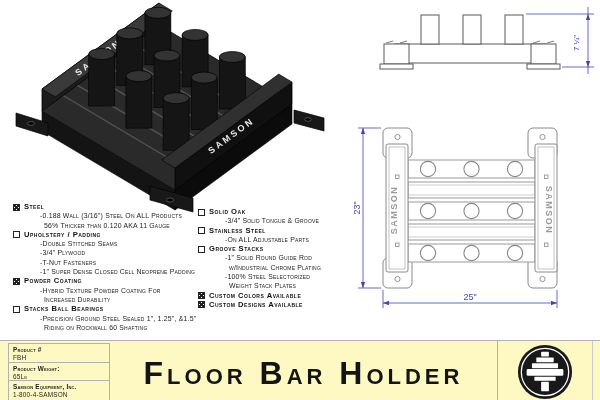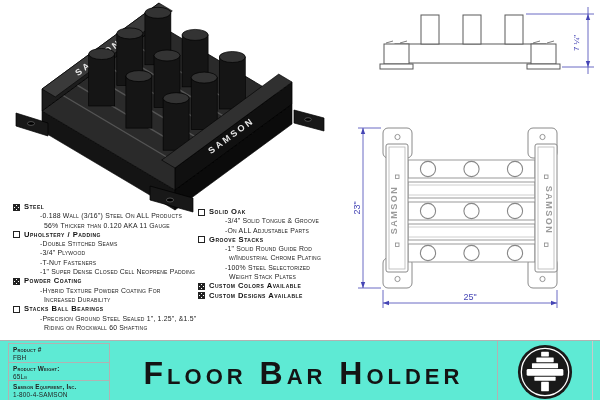--- a/index.html
+++ b/index.html
@@ -17,21 +17,21 @@
   .cb{width:5px; height:5px; border:1px solid #222; display:inline-block;
       margin-top:1.5px; flex:0 0 auto; background:#fff;}
   .cb.checked{background:
       linear-gradient(45deg, transparent 38%, #222 38%, #222 62%, transparent 62%),
       linear-gradient(135deg, transparent 38%, #222 38%, #222 62%, transparent 62%);}
   .spec-sub{font-size:6.9px; line-height:9.3px; margin-left:27px; color:#222;
             letter-spacing:0.2px;}
   .spec-sub.cont{margin-left:31px;}
   
   #title-strip{position:absolute; left:0; top:340px; width:600px; height:60px;
-               border-top:1px solid #b2b2b2; background:#5eead4;}
+               border-top:1px solid #b2b2b2; background:#fef9c3;}
   #info-table{position:absolute; left:8px; top:2px; width:100px;
               border:1px solid #b2b2b2; border-bottom:none; font-variant:small-caps;}
   .info-row{border-bottom:1px solid #b2b2b2; padding:2px 4px 1px 4px; height:14.5px;}
   .info-row:last-child{border-bottom:none; height:18px;}
   .info-label{font-size:6.4px; line-height:8px; font-weight:700; color:#222;
               letter-spacing:0.2px;}
   .info-value{font-size:6.4px; line-height:8px; color:#222; letter-spacing:0.2px;}
   #main-title{position:absolute; left:112px; top:6px; width:383px; height:52px;
               display:flex; align-items:center; justify-content:center;
               font-variant:small-caps; font-size:32px; font-weight:700;
@@ -278,20 +278,24 @@
     </div>
   <div id="spec-right" class="spec-col">
       <div class="spec-item">
         <div class="spec-head">
           <span class="cb"></span>
           <span class="spec-label">Solid Oak</span>
         </div>
         <div class="spec-sub">-3/4" Solid Tongue &amp; Groove</div>
       </div>
       <div class="spec-item">
+        <div class="spec-head">
+          <span class="cb"></span>
+          <span class="spec-label">Stainless Steel</span>
+        </div>
         <div class="spec-sub">-On ALL Adjustable Parts</div>
       </div>
       <div class="spec-item">
         <div class="spec-head">
           <span class="cb"></span>
           <span class="spec-label">Groove Stacks</span>
         </div>
         <div class="spec-sub">-1" Solid Round Guide Rod</div>
         <div class="spec-sub cont">w/Industrial Chrome Plating</div>
         <div class="spec-sub">-100% Steel Selectorized</div>

